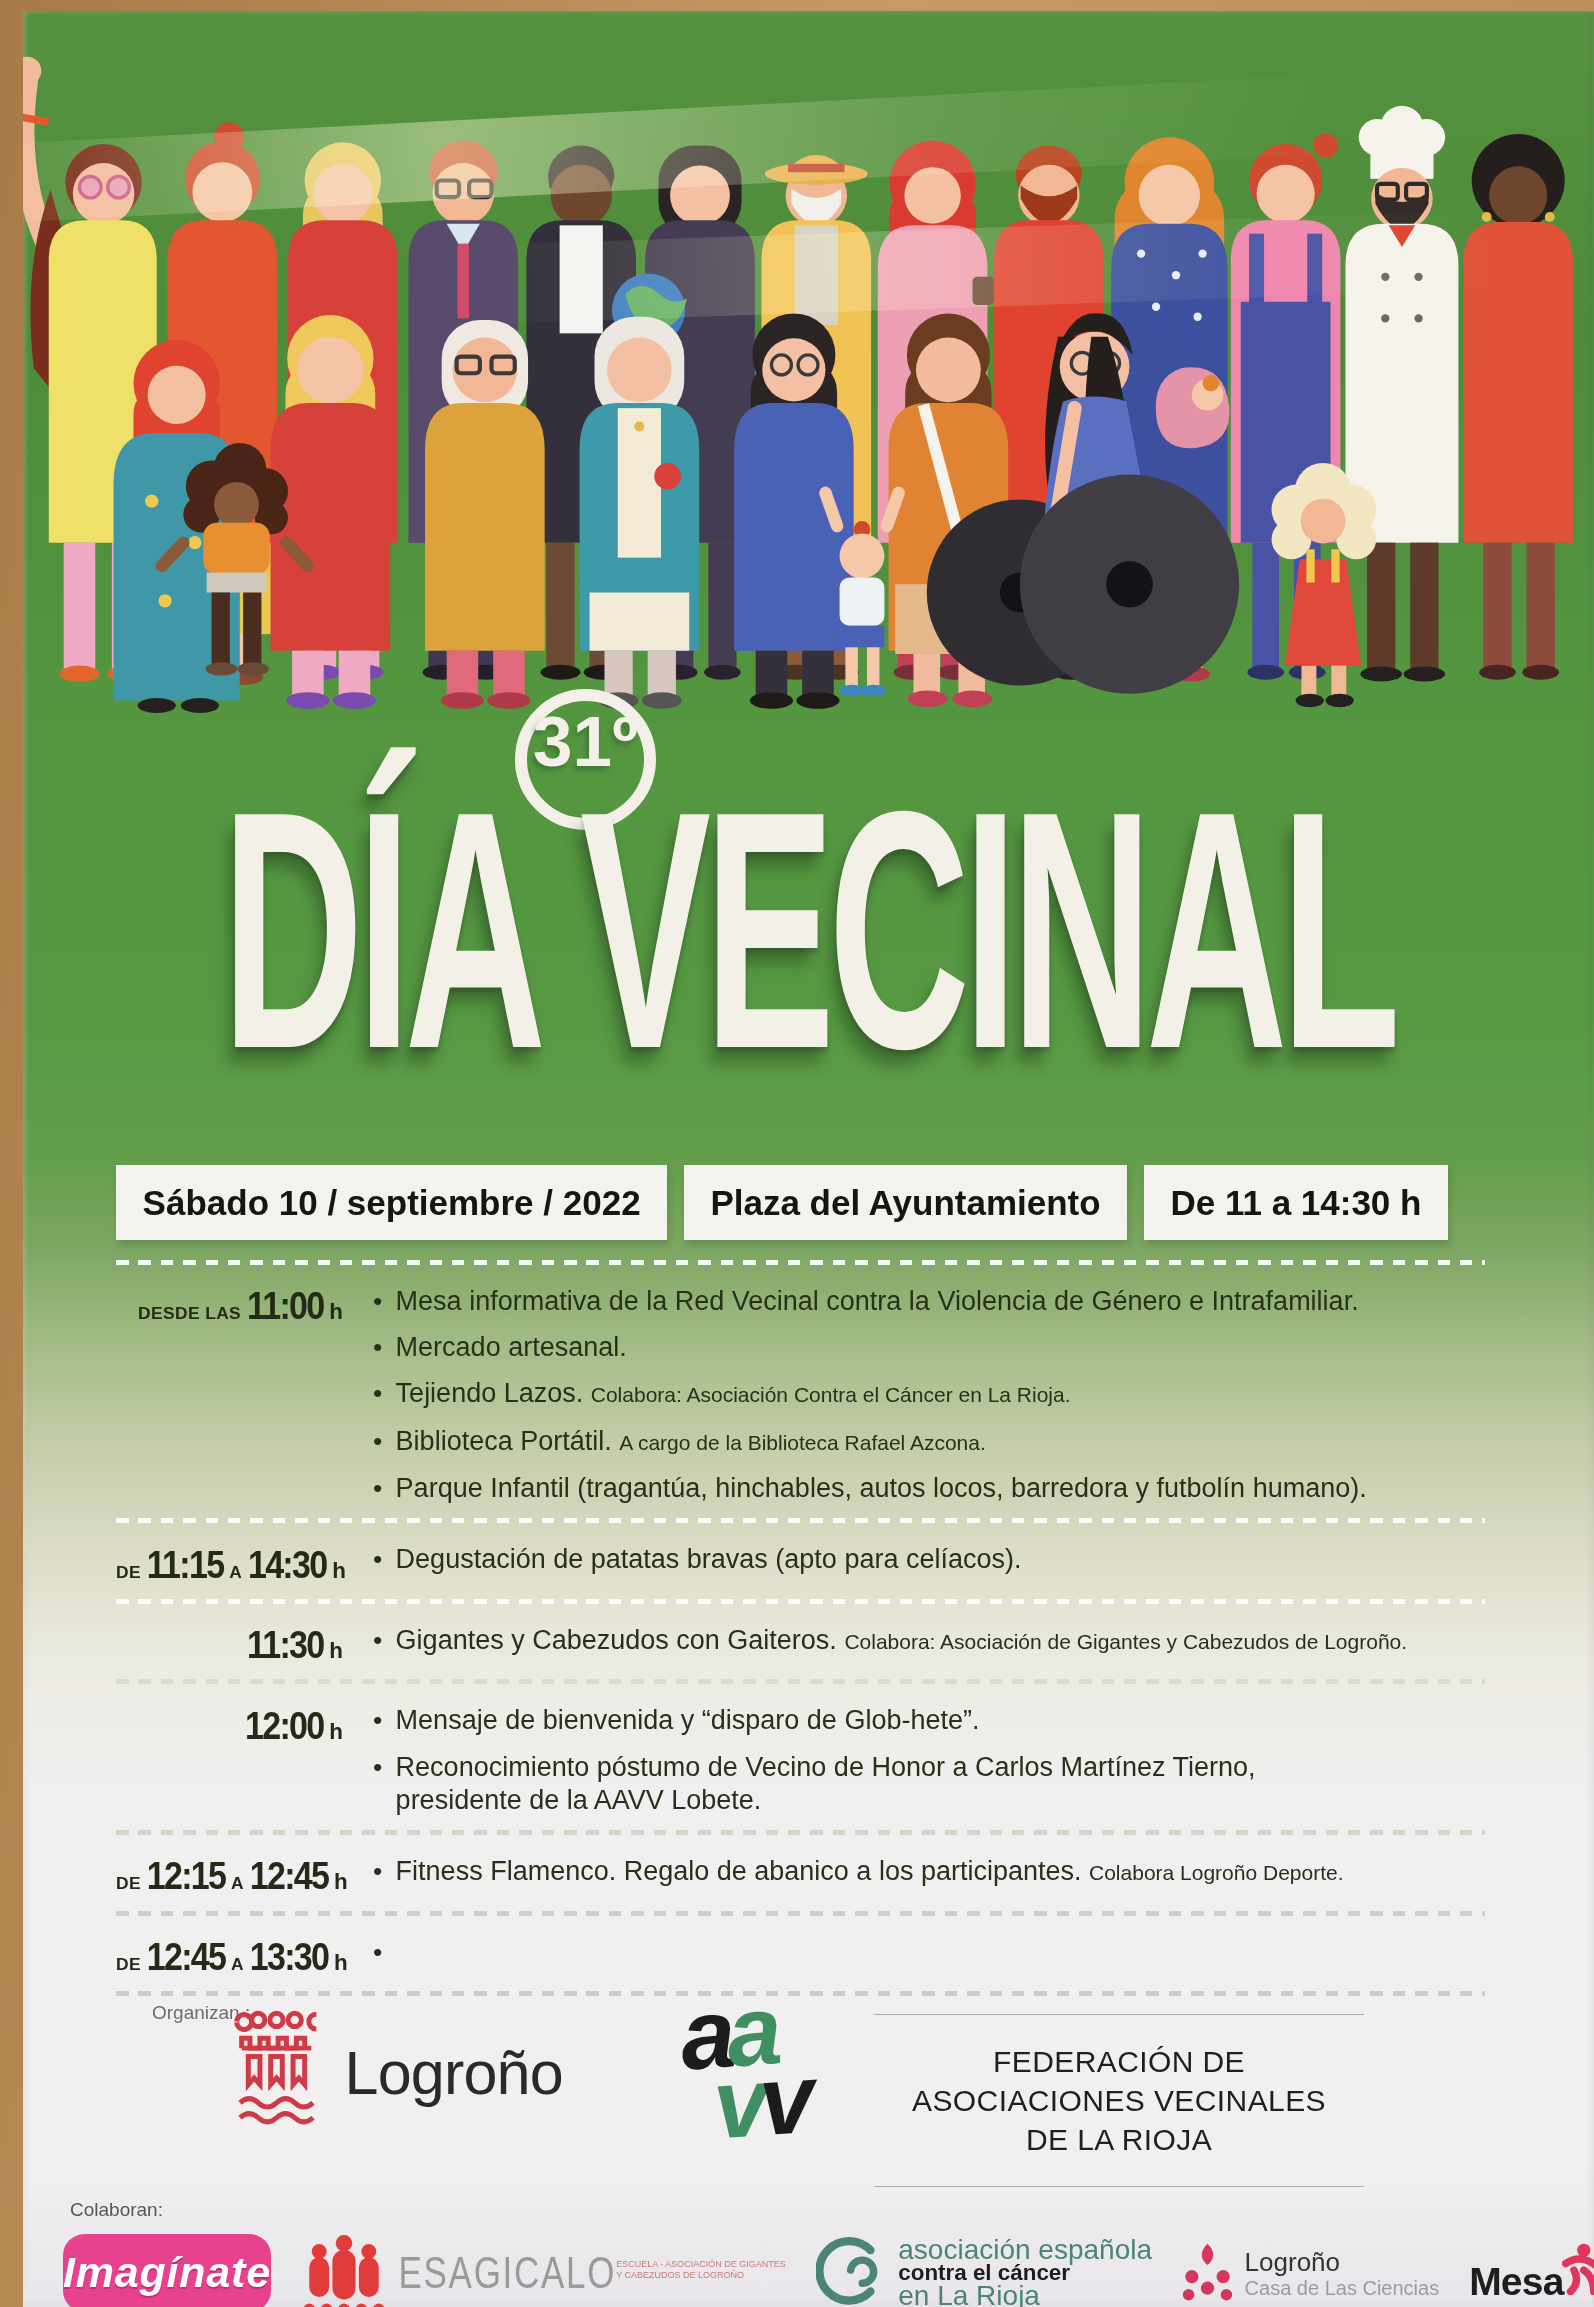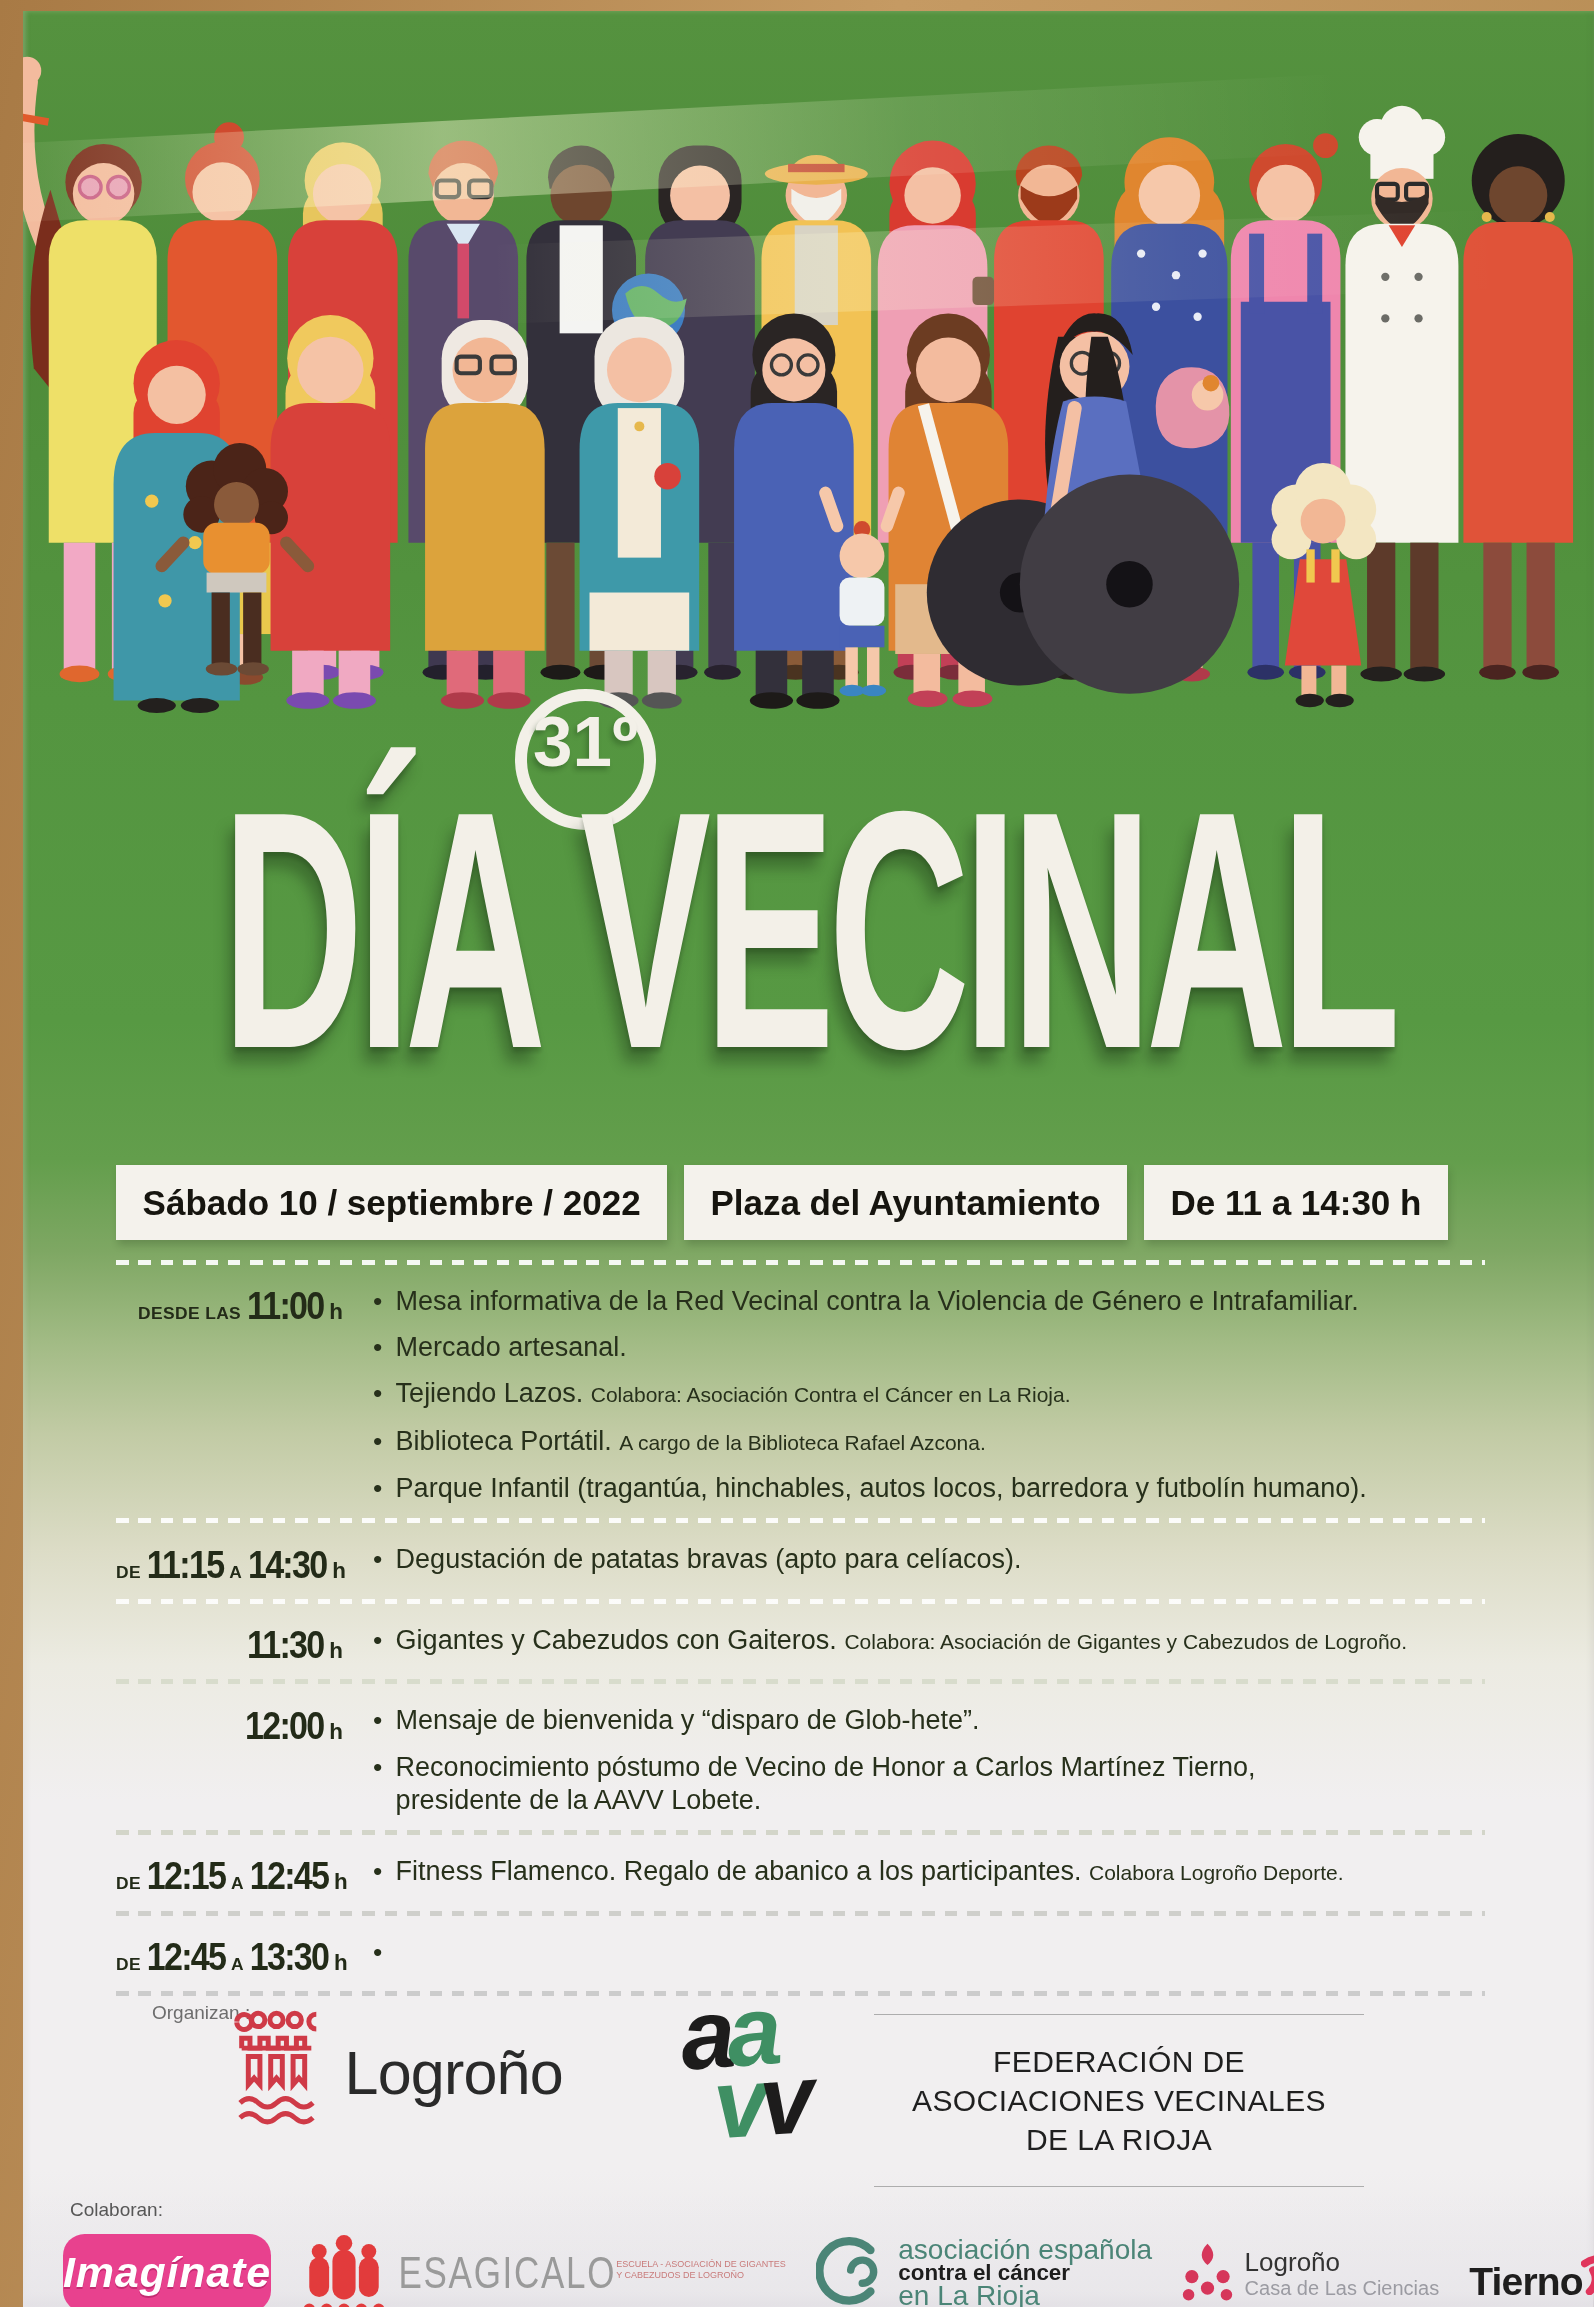--- a/index.html
+++ b/index.html
@@ -584,21 +584,21 @@
               <circle cx="54" cy="66" r="7"></circle>
           </g>
         </svg>
         <div>
           <div class="lg-name">Logroño</div>
           <div class="lg-sub">Casa de Las Ciencias</div>
         </div>
       </div>
 
       <div class="deporte">
-        <span class="dark">Tierno</span>
+        <span class="dark">Mesa</span>
           <svg width="37" height="53" viewBox="0 0 44 64" style="margin:0 -1.7px">
           <circle cx="26" cy="10" r="8" fill="#e0355c"></circle>
           <path d="M4,26 q18,-12 36,2 M14,34 q8,14 -4,26 M26,34 q12,8 12,26" fill="none" stroke="#e0355c" stroke-width="9" stroke-linecap="round"></path>
         </svg>
           <span class="dark">o</span>
           <span class="red">deporte</span>
       </div>
 
       <div class="logo">
         <svg width="65" height="65" viewBox="0 0 78 78">

